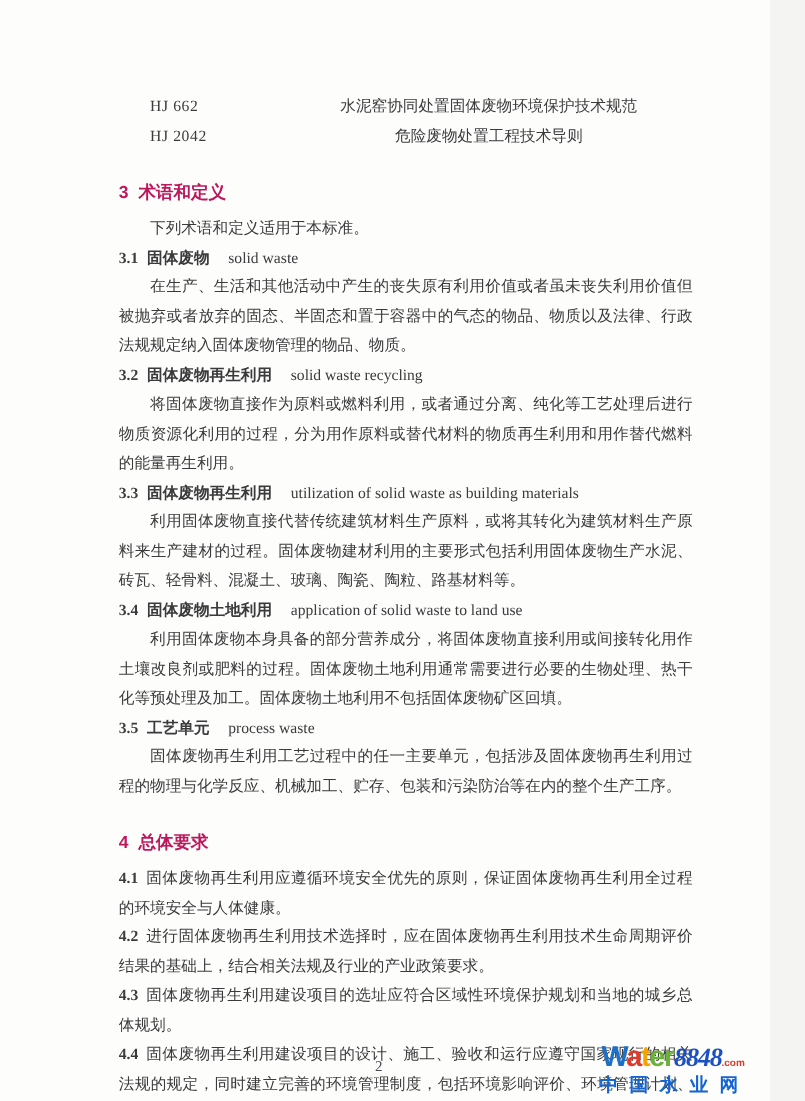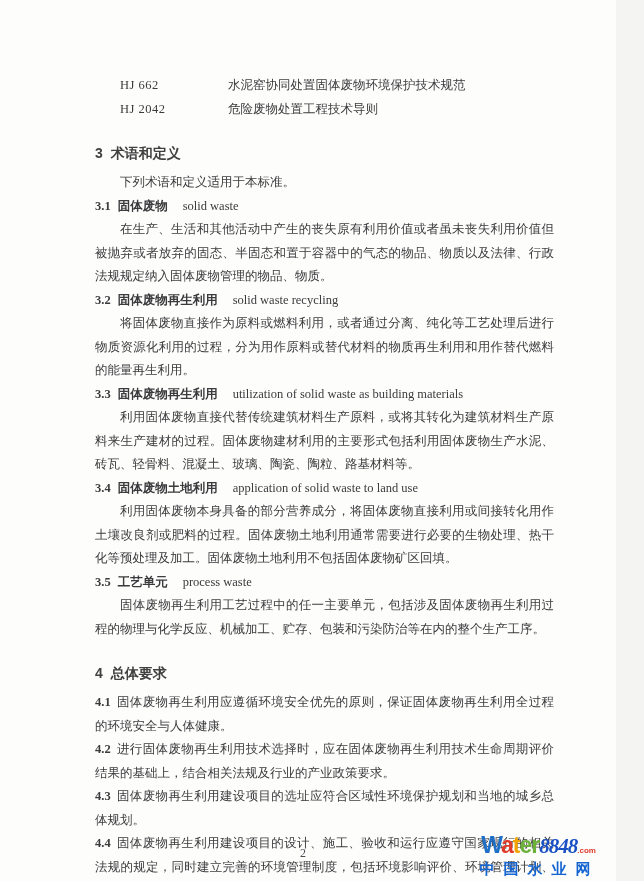--- a/index.html
+++ b/index.html
@@ -17,26 +17,26 @@
   }
   .content {
     position: absolute;
     left: 95px; top: 74px;
     width: 459px;
     font-size: 12.5px;
     line-height: 23.5px;
   }
   .ref-row { display: flex; }
   .ref-code { flex: none; margin-left: 25px; width: 108px; letter-spacing: .5px; }
-  .ref-title { flex: 1; }
+  .ref-title { flex: 1; text-align: center; }
   .sec-head {
     font-family: "Liberation Sans", "DejaVu Sans", sans-serif;
     font-size: 14px;
     font-weight: bold;
-    color: #404040;
+    color: #be185d;
     margin: 22px 0 8px 0;
     line-height: 20px;
   }
   .sec-head .sec-num { margin-right: 8px; }
   .indent { text-indent: 2em; }
   p.body-par { margin: 0; text-align: justify; }
   .term-head { margin: 0; }
   .term-num { font-weight: bold; margin-right: 7px; }
   .term-zh {
     font-family: "Liberation Sans", "DejaVu Sans", sans-serif;

